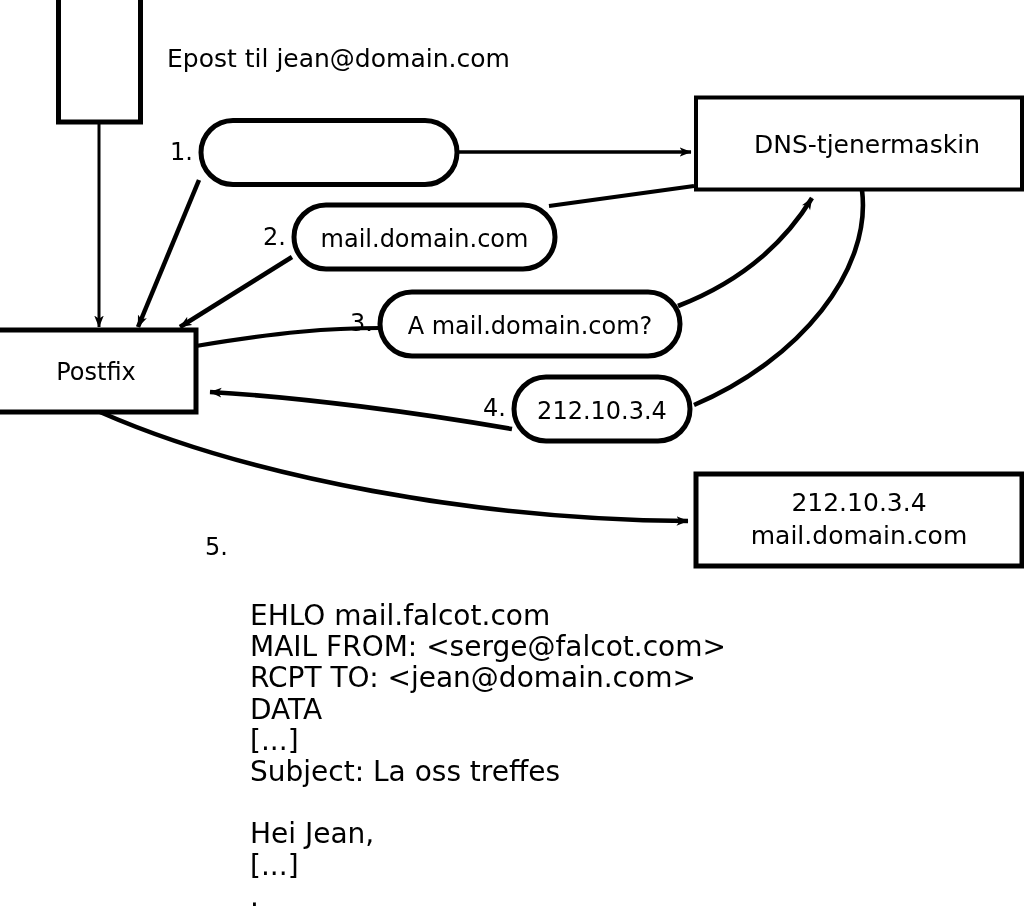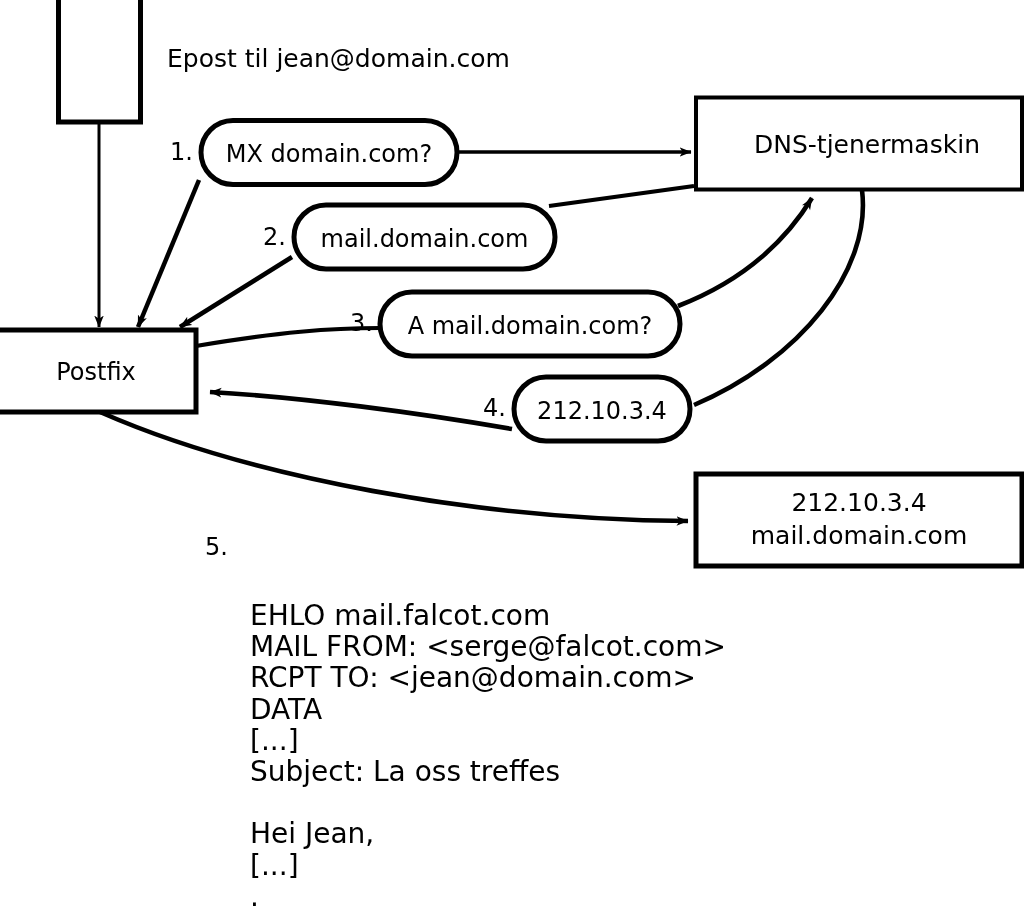--- a/index.html
+++ b/index.html
@@ -108,21 +108,20 @@
   <div class="node-label fs25" style="left:704px; top:130px; width:326px;">DNS-tjenermaskin</div>
 
   <div class="node-label fs25" style="left:696px; top:488px; width:326px;">212.10.3.4</div>
   <div class="node-label fs25" style="left:696px; top:521px; width:326px;">mail.domain.com</div>
 
   <div class="txt step-num" style="left:170px; top:140px;">1.</div>
   <div class="txt step-num" style="left:263px; top:225px;">2.</div>
   <div class="txt step-num" style="left:350px; top:311px;">3.</div>
   <div class="txt step-num" style="left:483px; top:396px;">4.</div>
 
-  <div class="node-label fs24" style="left:201px; top:140px; width:256px;">MX domain.com?</div>
   <div class="node-label fs24" style="left:294px; top:225px; width:261px;">mail.domain.com</div>
   <div class="node-label fs24" style="left:380px; top:312px; width:300px;">A mail.domain.com?</div>
   <div class="node-label fs24" style="left:514px; top:397px; width:176px;">212.10.3.4</div>
 
   <div class="txt step-num" style="left:205px; top:535px;">5.</div>
 
   <div class="mono-block" style="left:250px; top:600px;">EHLO mail.falcot.com
 MAIL FROM: &lt;serge@falcot.com&gt;
 RCPT TO: &lt;jean@domain.com&gt;
 DATA

